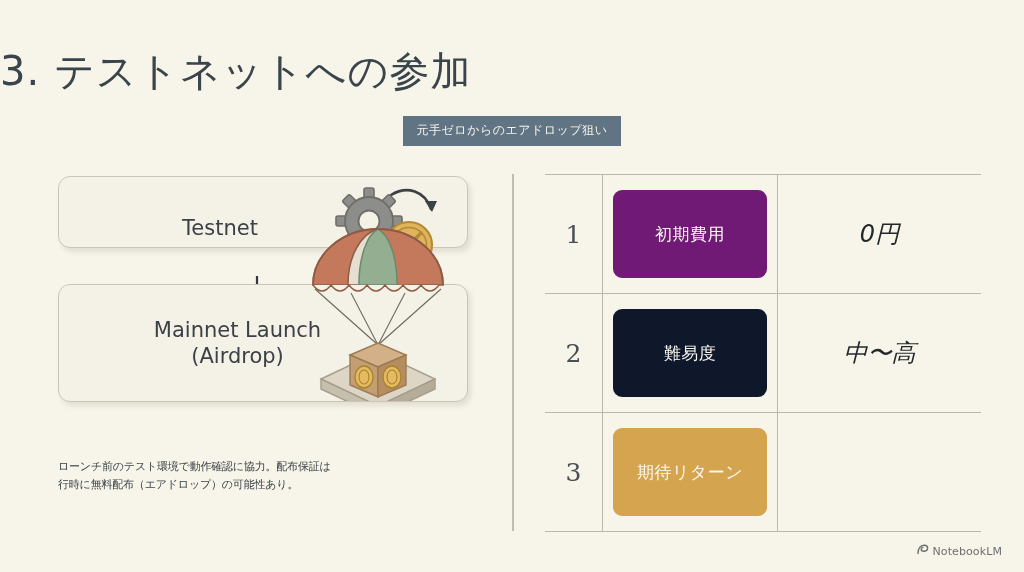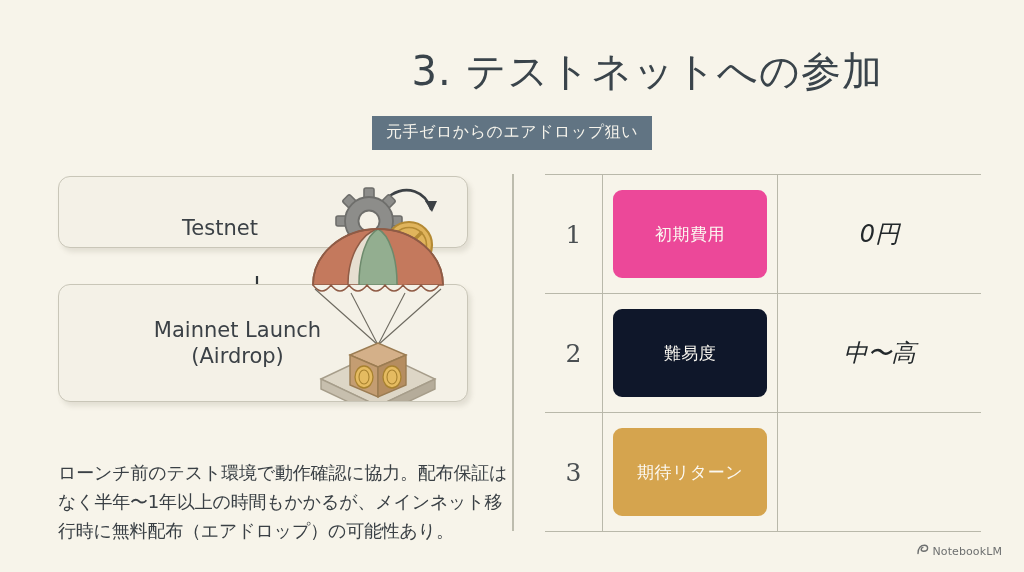--- a/index.html
+++ b/index.html
@@ -19,40 +19,40 @@
     position: absolute;
     inset: 0;
   }
 
   
   .title {
     position: absolute;
     top: 44px;
     left: 0;
     width: 883px;
-    text-align: right;
+    text-align: left;
     font-family: "DejaVu Sans", sans-serif;
     font-size: 40px;
     font-weight: 400;
     letter-spacing: 1px;
     color: #3a444b;
     white-space: nowrap;
   }
   .subtitle-wrap {
     position: absolute;
     top: 116px;
     left: 0;
     width: 1024px;
     text-align: center;
   }
   .subtitle {
     display: inline-block;
     background: #617483;
     color: #f6f4ec;
-    font-size: 16px;
+    font-size: 12px;
     letter-spacing: 0.5px;
     padding: 6px 14px 7px 14px;
     font-family: "DejaVu Sans", sans-serif;
   }
 
   
   .v-divider {
     position: absolute;
     left: 512px;
     top: 174px;
@@ -128,21 +128,21 @@
     height: 182px;
   }
 
   
   .body-text {
     position: absolute;
     left: 58px;
     top: 458px;
     width: 432px;
     font-family: "DejaVu Sans", sans-serif;
-    font-size: 18px;
+    font-size: 11px;
     line-height: 1.62;
     color: #3a4045;
     letter-spacing: -0.2px;
   }
   .body-text div { white-space: nowrap; }
 
   
   .table {
     position: absolute;
     left: 545px;
@@ -308,30 +308,29 @@
             <ellipse cx="97" cy="158" rx="9" ry="11" fill="#e5bb61" stroke="#a8822f" stroke-width="1.3"></ellipse>
             <ellipse cx="97" cy="158" rx="5" ry="7" fill="none" stroke="#a8822f" stroke-width="1.1"></ellipse>
           </g>
         </svg>
       </div>
     </div>
   </div>
 
   <div class="body-text">
     <div>ローンチ前のテスト環境で動作確認に協力。配布保証は</div>
-    <div>なく半年〜1年以上の時間もかかるが、メインネット移</div>
     <div>行時に無料配布（エアドロップ）の可能性あり。</div>
   </div>
 
   <div class="table">
 
     <div class="t-row">
       <div class="t-num">1</div>
       <div class="t-badge-cell">
-        <div class="badge" style="background:#ec4899">初期費用</div>
+        <div class="badge" style="background:#701a75">初期費用</div>
       </div>
       <div class="t-value">0円</div>
     </div>
 
     <div class="t-row">
       <div class="t-num">2</div>
       <div class="t-badge-cell">
         <div class="badge" style="background:#0f172a">難易度</div>
       </div>
       <div class="t-value">中〜高</div>

